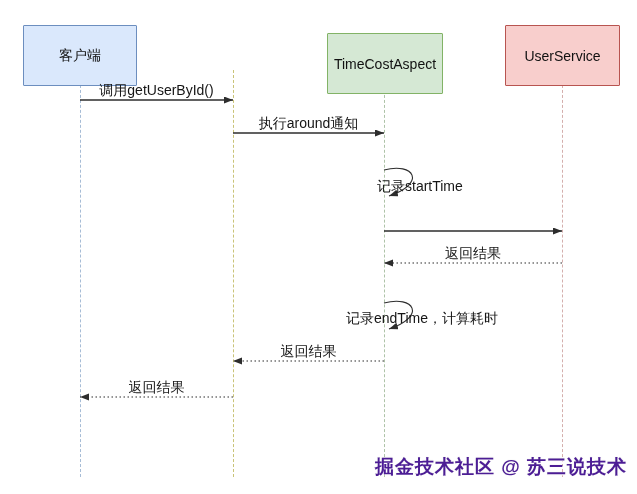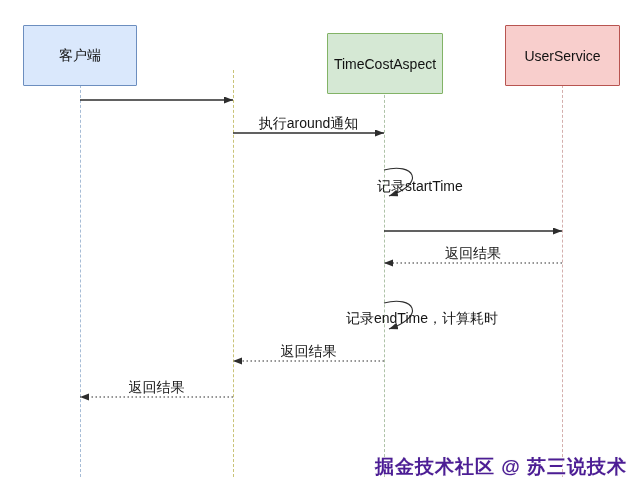--- a/index.html
+++ b/index.html
@@ -75,20 +75,21 @@
 
     <line x1="562" y1="263" x2="384" y2="263" stroke="#2d2d2d" stroke-width="1.1" stroke-dasharray="1.5 2.5" marker-end="url(#ah)"></line>
 
     <path d="M384,303 C414,295 427,316 389,329" fill="none" stroke="#2d2d2d" stroke-width="1.1" marker-end="url(#ah)"></path>
 
     <line x1="384" y1="361" x2="233" y2="361" stroke="#2d2d2d" stroke-width="1.1" stroke-dasharray="1.5 2.5" marker-end="url(#ah)"></line>
 
     <line x1="233" y1="397" x2="80" y2="397" stroke="#2d2d2d" stroke-width="1.1" stroke-dasharray="1.5 2.5" marker-end="url(#ah)"></line>
   </svg>
 
+  <div class="msg m1">调用getUserById()</div>
   <div class="msg m2">执行around通知</div>
   <div class="msg self m3">记录startTime</div>
   <div class="msg m5">返回结果</div>
   <div class="msg self m6">记录endTime，计算耗时</div>
   <div class="msg m7">返回结果</div>
   <div class="msg m8">返回结果</div>
 
   <div class="watermark">掘金技术社区 @ 苏三说技术</div>
 </div>
 

